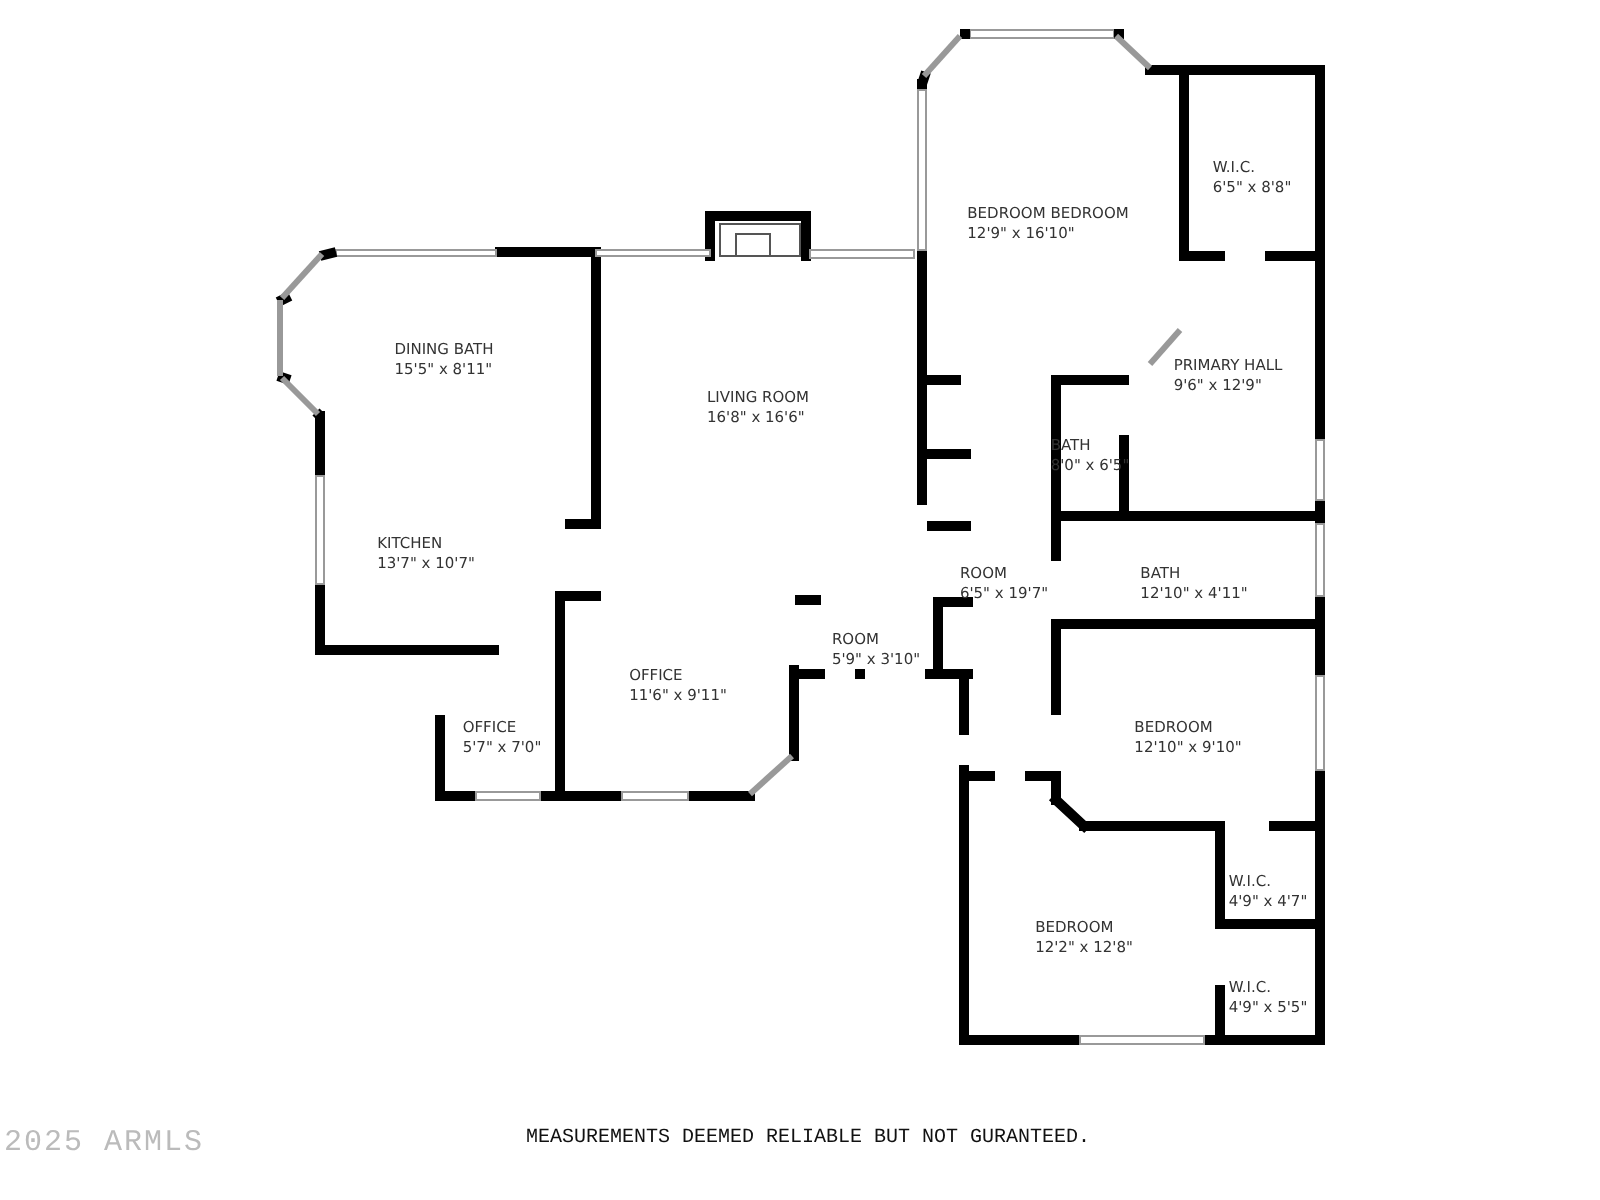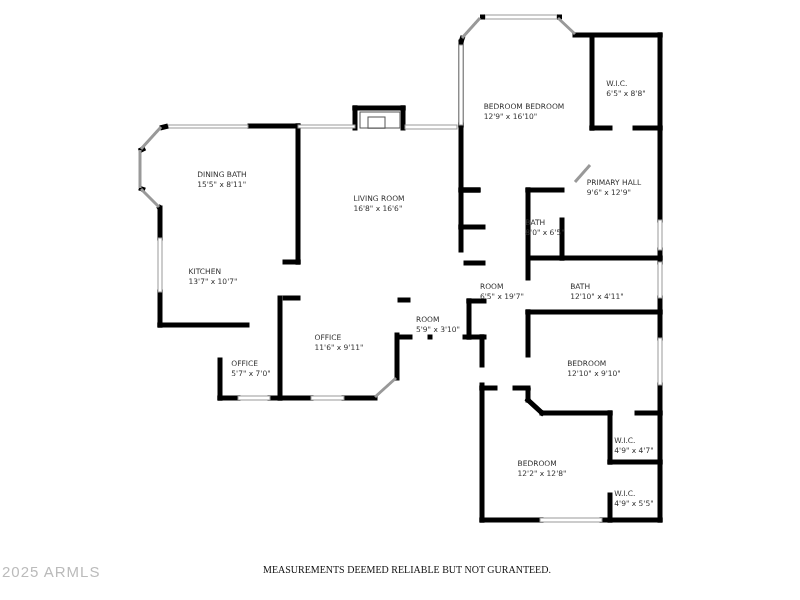--- a/index.html
+++ b/index.html
@@ -1,20 +1,20 @@
 <!DOCTYPE html>
 <html><head>
 <meta charset="utf-8">
 <style>
   html, body { margin:0; padding:0; background:#ffffff; }
   body { width:800px; height:600px; position:relative; overflow:hidden; font-family:"DejaVu Sans", sans-serif; }
   svg.plan { position:absolute; left:0; top:0; }
   .lbl { position:absolute; text-align:left; color:#333; font-size:7.5px; line-height:10px; white-space:nowrap; transform:translateX(-50%); }
-  .footer { position:absolute; top:564px; left:263px; font-family:Liberation Serif, serif; font-size:10px; color:#111; }
-  .watermark { position:absolute; top:563px; left:2px; font-family:Liberation Sans, sans-serif; font-size:15px; color:#bbb; letter-spacing:1px; }
+  .footer { position:absolute; top:564px; left:263px; font-family:Liberation Mono, monospace; font-size:10px; color:#111; }
+  .watermark { position:absolute; top:563px; left:2px; font-family:Liberation Mono, monospace; font-size:15px; color:#bbb; letter-spacing:1px; }
 </style>
 </head>
 <body>
 
 <svg class="plan" width="800" height="600" viewBox="0 0 800 600">
   <g stroke="#000" stroke-width="5" fill="none" stroke-linecap="square">
 
     <line x1="160" y1="208" x2="160" y2="238"></line>
     <line x1="160" y1="292" x2="160" y2="325"></line>
     <line x1="160" y1="325" x2="247" y2="325"></line>

